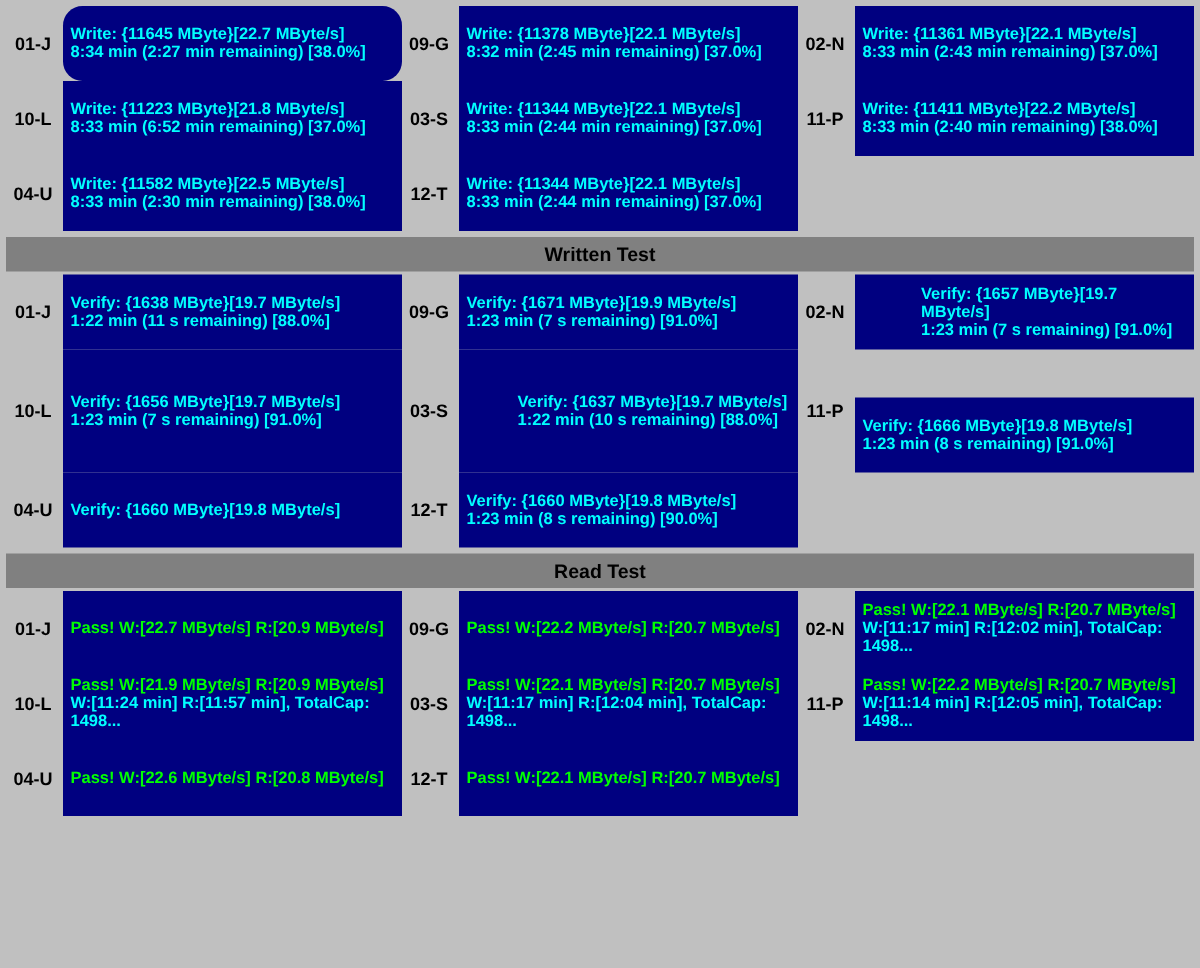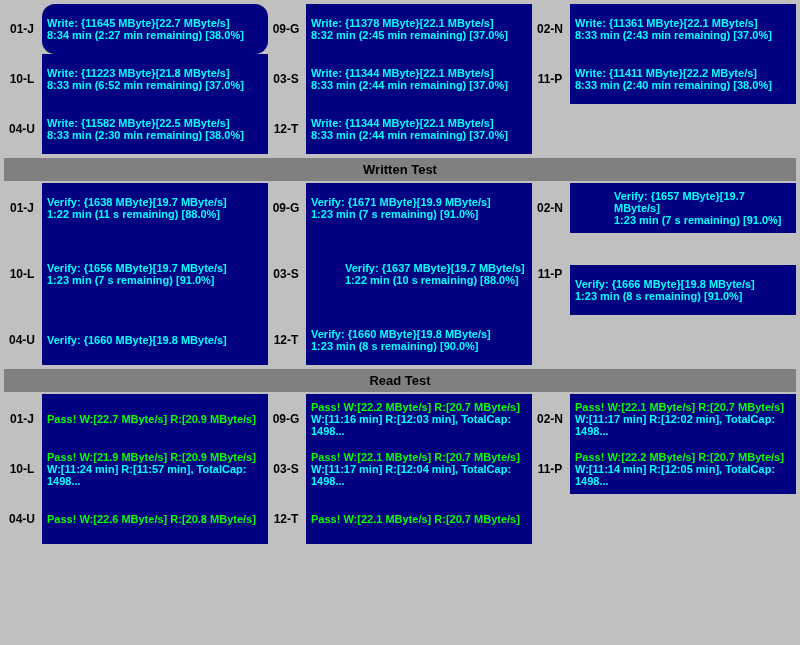--- a/index.html
+++ b/index.html
@@ -213,21 +213,20 @@
         <div class="cell-row">
           <div class="device-id">01-J</div>
           <div class="pass-cell" style="flex: 1 1 0%;">
             <div class="line1">Pass! W:[22.7 MByte/s] R:[20.9 MByte/s]</div>
           </div>
         </div>
         <div class="cell-row">
           <div class="device-id">09-G</div>
           <div class="pass-cell" style="flex: 1 1 0%;">
             <div class="line1">Pass! W:[22.2 MByte/s] R:[20.7 MByte/s]</div>
-            <div class="line2">W:[11:16 min] R:[12:03 min], TotalCap: 1498...</div>
           </div>
         </div>
         <div class="cell-row">
           <div class="device-id">02-N</div>
           <div class="pass-cell" style="flex: 1 1 0%;">
             <div class="line1">Pass! W:[22.1 MByte/s] R:[20.7 MByte/s]</div>
             <div class="line2">W:[11:17 min] R:[12:02 min], TotalCap: 1498...</div>
           </div>
         </div>
         <div class="cell-row">

